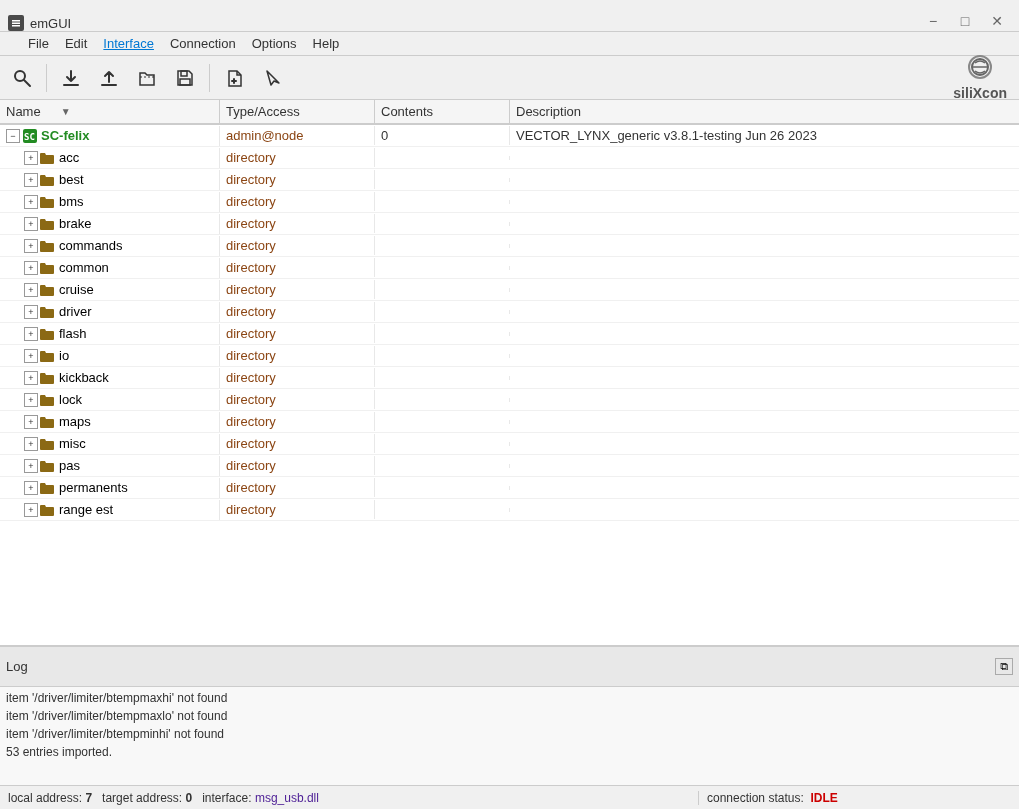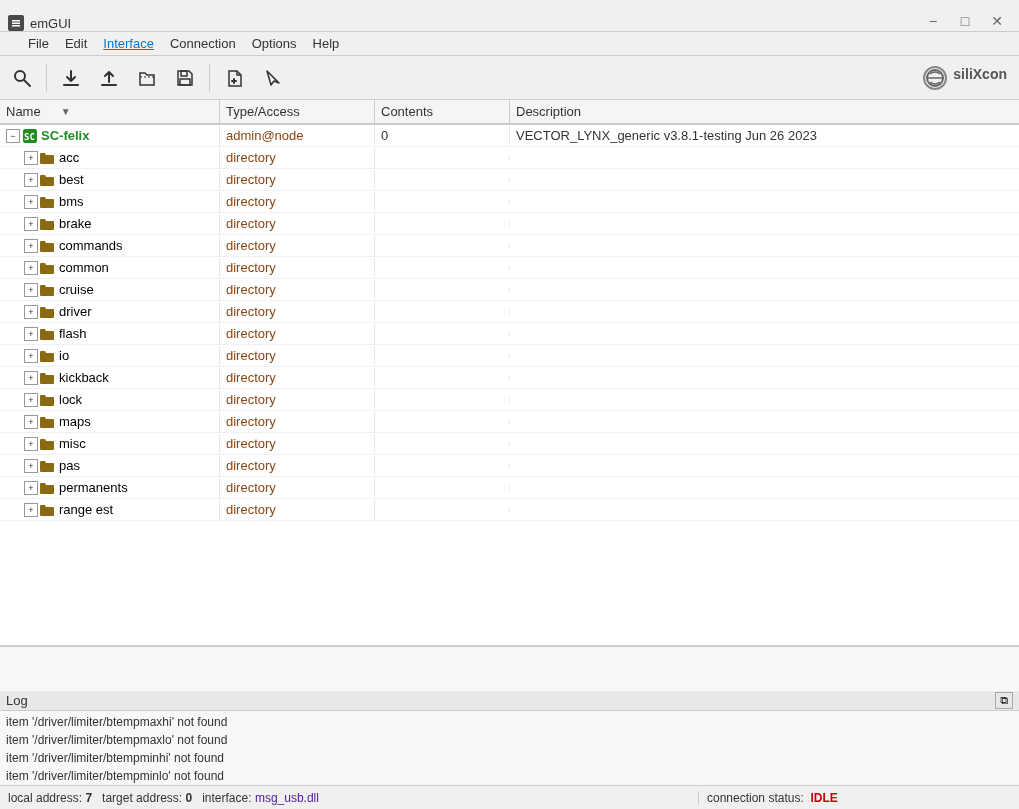--- a/index.html
+++ b/index.html
@@ -108,25 +108,27 @@
       display: flex;
       align-items: center;
       justify-content: center;
       border-radius: 3px;
       font-size: 18px;
       color: #333;
     }
     .silixcon-logo {
       margin-left: auto;
       display: flex;
+      align-items: center;
       gap: 6px;
       color: #555;
       font-size: 14px;
       font-weight: bold;
       padding-right: 8px;
+      flex-direction: column;
     }
     .silixcon-icon {
       width: 24px;
       height: 24px;
       border: 2px solid #888;
       border-radius: 50%;
       display: flex;
       align-items: center;
       justify-content: center;
       font-size: 12px;
@@ -267,22 +269,21 @@
       flex-direction: column;
       flex-shrink: 0;
     }
     .log-header {
       display: flex;
       align-items: center;
       justify-content: space-between;
       padding: 2px 6px;
       background: #e8e8e8;
       border-bottom: 1px solid #ccc;
-      height: 20px;
-      margin-top: 44px;
+      height: 40px;
     }
     .log-title {
       font-size: 13px;
       font-weight: normal;
       color: #333;
     }
     .log-content {
       flex: 1;
       overflow-y: auto;
       padding: 2px 6px;
@@ -687,21 +688,20 @@
 
 <div class="log-section">
   <div class="log-header">
     <span class="log-title">Log</span>
     <button style="background:transparent;border:1px solid #aaa;padding:1px 4px;cursor:pointer;font-size:11px;">⧉</button>
   </div>
   <div class="log-content" id="log-content">
       <div class="log-line">item '/driver/limiter/btempmaxhi' not found</div>
       <div class="log-line">item '/driver/limiter/btempmaxlo' not found</div>
       <div class="log-line">item '/driver/limiter/btempminhi' not found</div>
-      <div class="log-line">item '/driver/limiter/btempminlo' not found</div>
       <div class="log-line">53 entries imported.</div>
     </div>
 </div>
 
 <div class="status-bar">
   <div class="status-left">
     <span>local address:</span>
     <strong>7</strong>
     &nbsp;
     <span>target address:</span>

